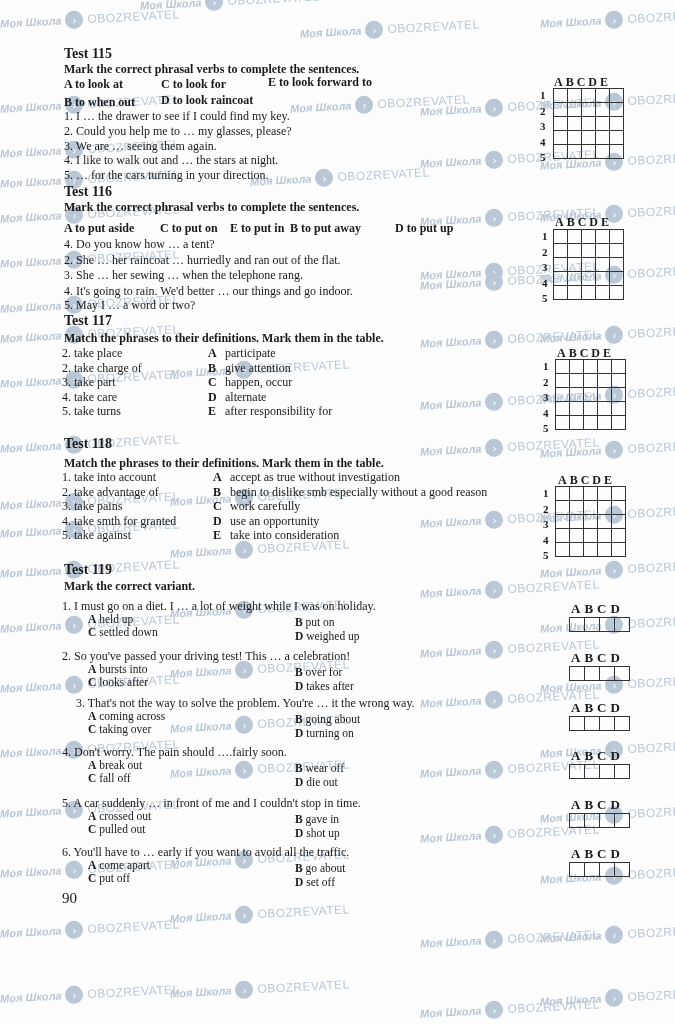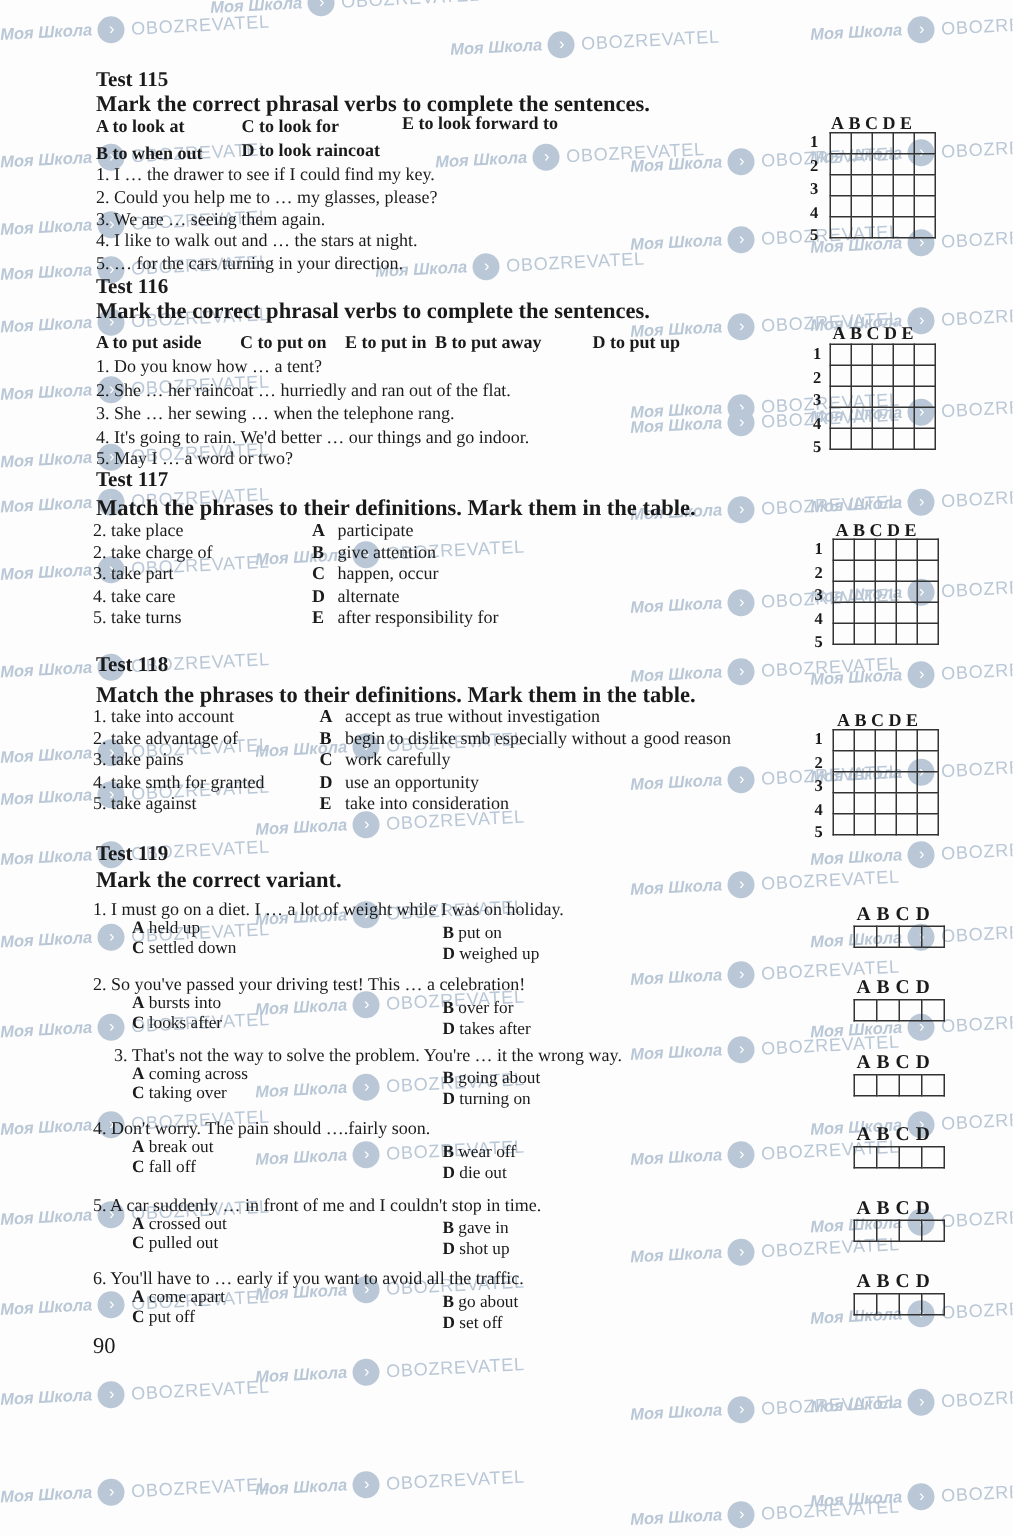--- a/index.html
+++ b/index.html
@@ -6,21 +6,21 @@
   body { width:675px; height:1024px; background:#fdfdfd; position:relative; overflow:hidden;
          font-family:"Liberation Serif","DejaVu Serif",serif; color:#1a1a1a; }
   .wm { position:absolute; display:flex; align-items:center; gap:4px; color:#b9c7d6;
         font-family:"Liberation Sans",sans-serif; font-size:12px; transform:rotate(-3deg); white-space:nowrap; pointer-events:none; }
   .wm .school { font-style:italic; font-weight:bold; font-size:11px; }
   .wm .circ { width:18px; height:18px; border-radius:50%; background:#b9c7d6; color:#fff; font-size:11px;
               display:flex; align-items:center; justify-content:center; }
   .wm .oboz { letter-spacing:0.5px; font-size:12px; }
   .abs { position:absolute; white-space:nowrap; }
   .t { font-weight:bold; font-size:14px; }
-  .instr { font-weight:bold; font-size:15px; }
+  .instr { font-weight:bold; font-size:12px; }
   .opt { font-weight:bold; font-size:12px; }
   .s { font-size:12px; }
   .sm { font-size:11.5px; }
   .b { font-weight:bold; }
   table.grid { position:absolute; border-collapse:collapse; }
   table.grid td { border:1px solid #333; width:13px; height:13px; padding:0; }
   .gh { position:absolute; font-weight:bold; font-size:12px; letter-spacing:3px; }
   .rn { position:absolute; font-weight:bold; font-size:11px; line-height:15.5px; }
   .ansbox { position:absolute; }
   .ansbox .hd { font-weight:bold; font-size:13px; letter-spacing:4px; margin-left:2px; }
@@ -429,21 +429,21 @@
     </table>
   </div>
 
 <div class="abs t" style="left:64px;top:184px">Test 116</div>
 <div class="abs instr" style="left:64px;top:200px">Mark the correct phrasal verbs to complete the sentences.</div>
 <div class="abs opt" style="left:64px;top:221px">A to put aside</div>
 <div class="abs opt" style="left:160px;top:221px">C to put on</div>
 <div class="abs opt" style="left:230px;top:221px">E to put in</div>
 <div class="abs opt" style="left:290px;top:221px">B to put away</div>
 <div class="abs opt" style="left:395px;top:221px">D to put up</div>
-<div class="abs s" style="left:64px;top:237px">1.   Do you know how … a tent?</div>
+<div class="abs s" style="left:64px;top:237px">4.   Do you know how … a tent?</div>
 <div class="abs s" style="left:64px;top:253px">2.  She … her raincoat … hurriedly and ran out of the flat.</div>
 <div class="abs s" style="left:64px;top:268px">3.  She … her sewing … when the telephone rang.</div>
 <div class="abs s" style="left:64px;top:284px">4.  It's going to rain. We'd better … our things and go indoor.</div>
 <div class="abs s" style="left:64px;top:298px">5.  May I … a word or two?</div>
 <div class="gridwrap">
     <div class="gh" style="left:555px;top:215px">ABCDE</div>
     <div class="rn" style="left:542px;top:229px">1</div>
     <div class="rn" style="left:542px;top:244.5px">2</div>
     <div class="rn" style="left:542px;top:260px">3</div>
     <div class="rn" style="left:542px;top:275.5px">4</div>

